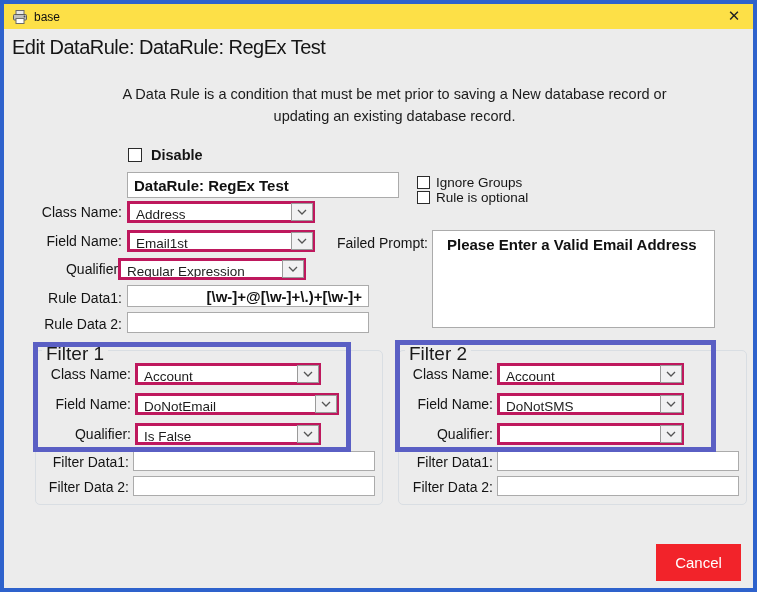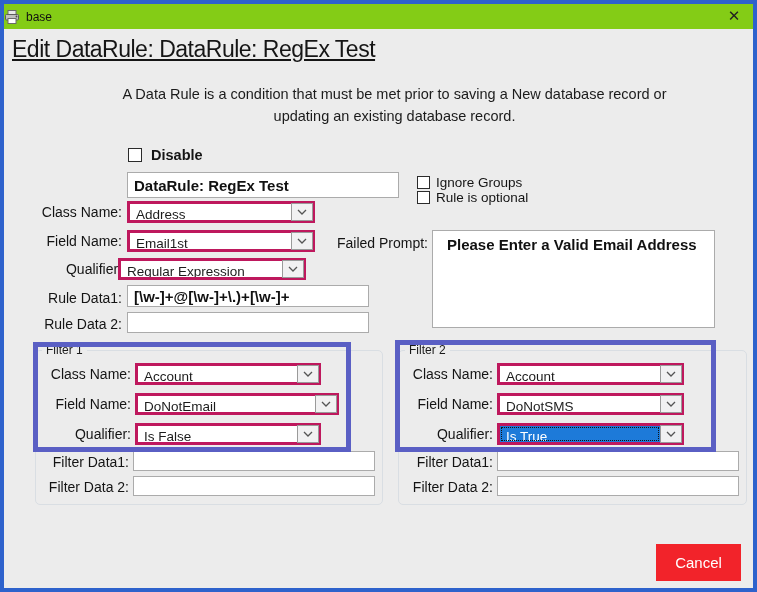--- a/index.html
+++ b/index.html
@@ -7,33 +7,33 @@
   body { font-family: "Liberation Sans", sans-serif; background: #fff; }
 
   .window {
     position: relative; width: 757px; height: 592px;
     border: 4px solid #2e62cc; background: #ECECEC; overflow: hidden;
   }
 
   
   .titlebar {
     position: absolute; left: 0; top: 0; width: 749px; height: 25px;
-    background: #84cc16; display: flex; align-items: center; 
+    background: #fde047; display: flex; align-items: center; padding-left: 8px;
   }
   .titlebar .title { font-size: 12px; color: #111; margin-left: 6px; }
   .close-btn {
     position: absolute; right: 8px; top: 2px; width: 22px; height: 20px;
     background: transparent; border: none; font-size: 15px; color: #222;
     display: flex; align-items: center; justify-content: center; cursor: default;
     font-family: "DejaVu Sans", sans-serif; font-weight: 300;
   }
 
   .page-title {
-    position: absolute; left: 8px; top: 32px; font-size: 23px; font-weight: 400;
-    color: #151515; letter-spacing: -0.5px; white-space: nowrap; text-decoration: underline;
+    position: absolute; left: 8px; top: 32px; font-size: 20px; font-weight: 400;
+    color: #151515; letter-spacing: -0.5px; white-space: nowrap;
   }
   .description {
     position: absolute; left: 0; top: 79px; width: 749px; text-align: center;
     font-size: 14.5px; color: #1b1b1b; line-height: 22px; margin-left: 16px;
   }
 
   .lbl { position: absolute; font-size: 14px; color: #141414; text-align: right; white-space: nowrap; }
   .lbl.b { font-weight: 700; font-size: 14.5px; }
 
   .cb {
@@ -67,21 +67,21 @@
     background: #f1f1f2; border: 1px solid #9a9a9a;
     display: flex; align-items: center; justify-content: center;
   }
   .dd.selected .val {
     right: 21px; background: #1d7ad9; color: #fff;
     outline: 1px dotted #111; outline-offset: -2px;
   }
 
   
   .gb { position: absolute; border: 1px solid #d9dee3; border-radius: 5px; }
-  .gb-label { position: absolute; font-size: 12px; color: #1a1a1a; background: #ECECEC; padding: 0 4px; }
+  .gb-label { position: absolute; font-size: 19px; color: #1a1a1a; background: #ECECEC; padding: 0 4px; }
 
   
   .hl { position: absolute; border: 5px solid #5a5fc4; z-index: 6; pointer-events: none; }
 
   .btn-ok {
     position: absolute; left: 561px; top: 541px; width: 79px; height: 36px;
     background: #4CAF50; border: 1px solid #6f6f6f; color: #fff; font-size: 15px;
     font-family: "Liberation Sans", sans-serif;
   }
   .btn-cancel {
@@ -151,21 +151,21 @@
   <div class="dd" style="left:114px; top:254px; width:188px;">
     <span class="val">Regular Expression</span>
     <span class="arrow-btn">
         <svg width="10" height="6" viewBox="0 0 10 6">
           <polyline points="1,1 5,5 9,1" fill="none" stroke="#555" stroke-width="1.3"></polyline>
         </svg>
       </span>
   </div>
 
   <span class="lbl" style="left:2px; top:286px; width:116px;">Rule Data1:</span>
-  <input class="ti b" style="left: 123px; top: 281px; width: 242px; height: 22px;" value="[\w-]+@[\w-]+\.)+[\w-]+">
+  <input class="ti b" style="left: 123px; top: 281px; width: 242px; height: 22px; text-align: right;" value="[\w-]+@[\w-]+\.)+[\w-]+">
 
   <span class="lbl" style="left:2px; top:312px; width:116px;">Rule Data 2:</span>
   <input class="ti" style="left: 123px; top: 308px; width: 242px; height: 21px;" value="">
 
   <div class="gb" style="left:31px; top:346px; width:348px; height:155px;"></div>
   <span class="gb-label" style="left:38px; top:339px;">Filter 1</span>
   <div class="hl" style="left:29px; top:338px; width:318px; height:110px;"></div>
 
   <span class="lbl" style="left:40px; top:362px; width:87px;">Class Name:</span>
   <div class="dd" style="left:131px; top:359px; width:186px;">
@@ -222,21 +222,20 @@
     <span class="val">DoNotSMS</span>
     <span class="arrow-btn">
         <svg width="10" height="6" viewBox="0 0 10 6">
           <polyline points="1,1 5,5 9,1" fill="none" stroke="#555" stroke-width="1.3"></polyline>
         </svg>
       </span>
   </div>
 
   <span class="lbl" style="left:402px; top:422px; width:87px;">Qualifier:</span>
   <div class="dd selected" style="left:493px; top:419px; width:187px;">
-    <span class="val">Is True</span>
     <span class="arrow-btn">
         <svg width="10" height="6" viewBox="0 0 10 6">
           <polyline points="1,1 5,5 9,1" fill="none" stroke="#555" stroke-width="1.3"></polyline>
         </svg>
       </span>
   </div>
 
   <span class="lbl" style="left:382px; top:450px; width:107px;">Filter Data1:</span>
   <input class="ti" style="left: 493px; top: 447px; width: 242px; height: 20px;" value="">
 

